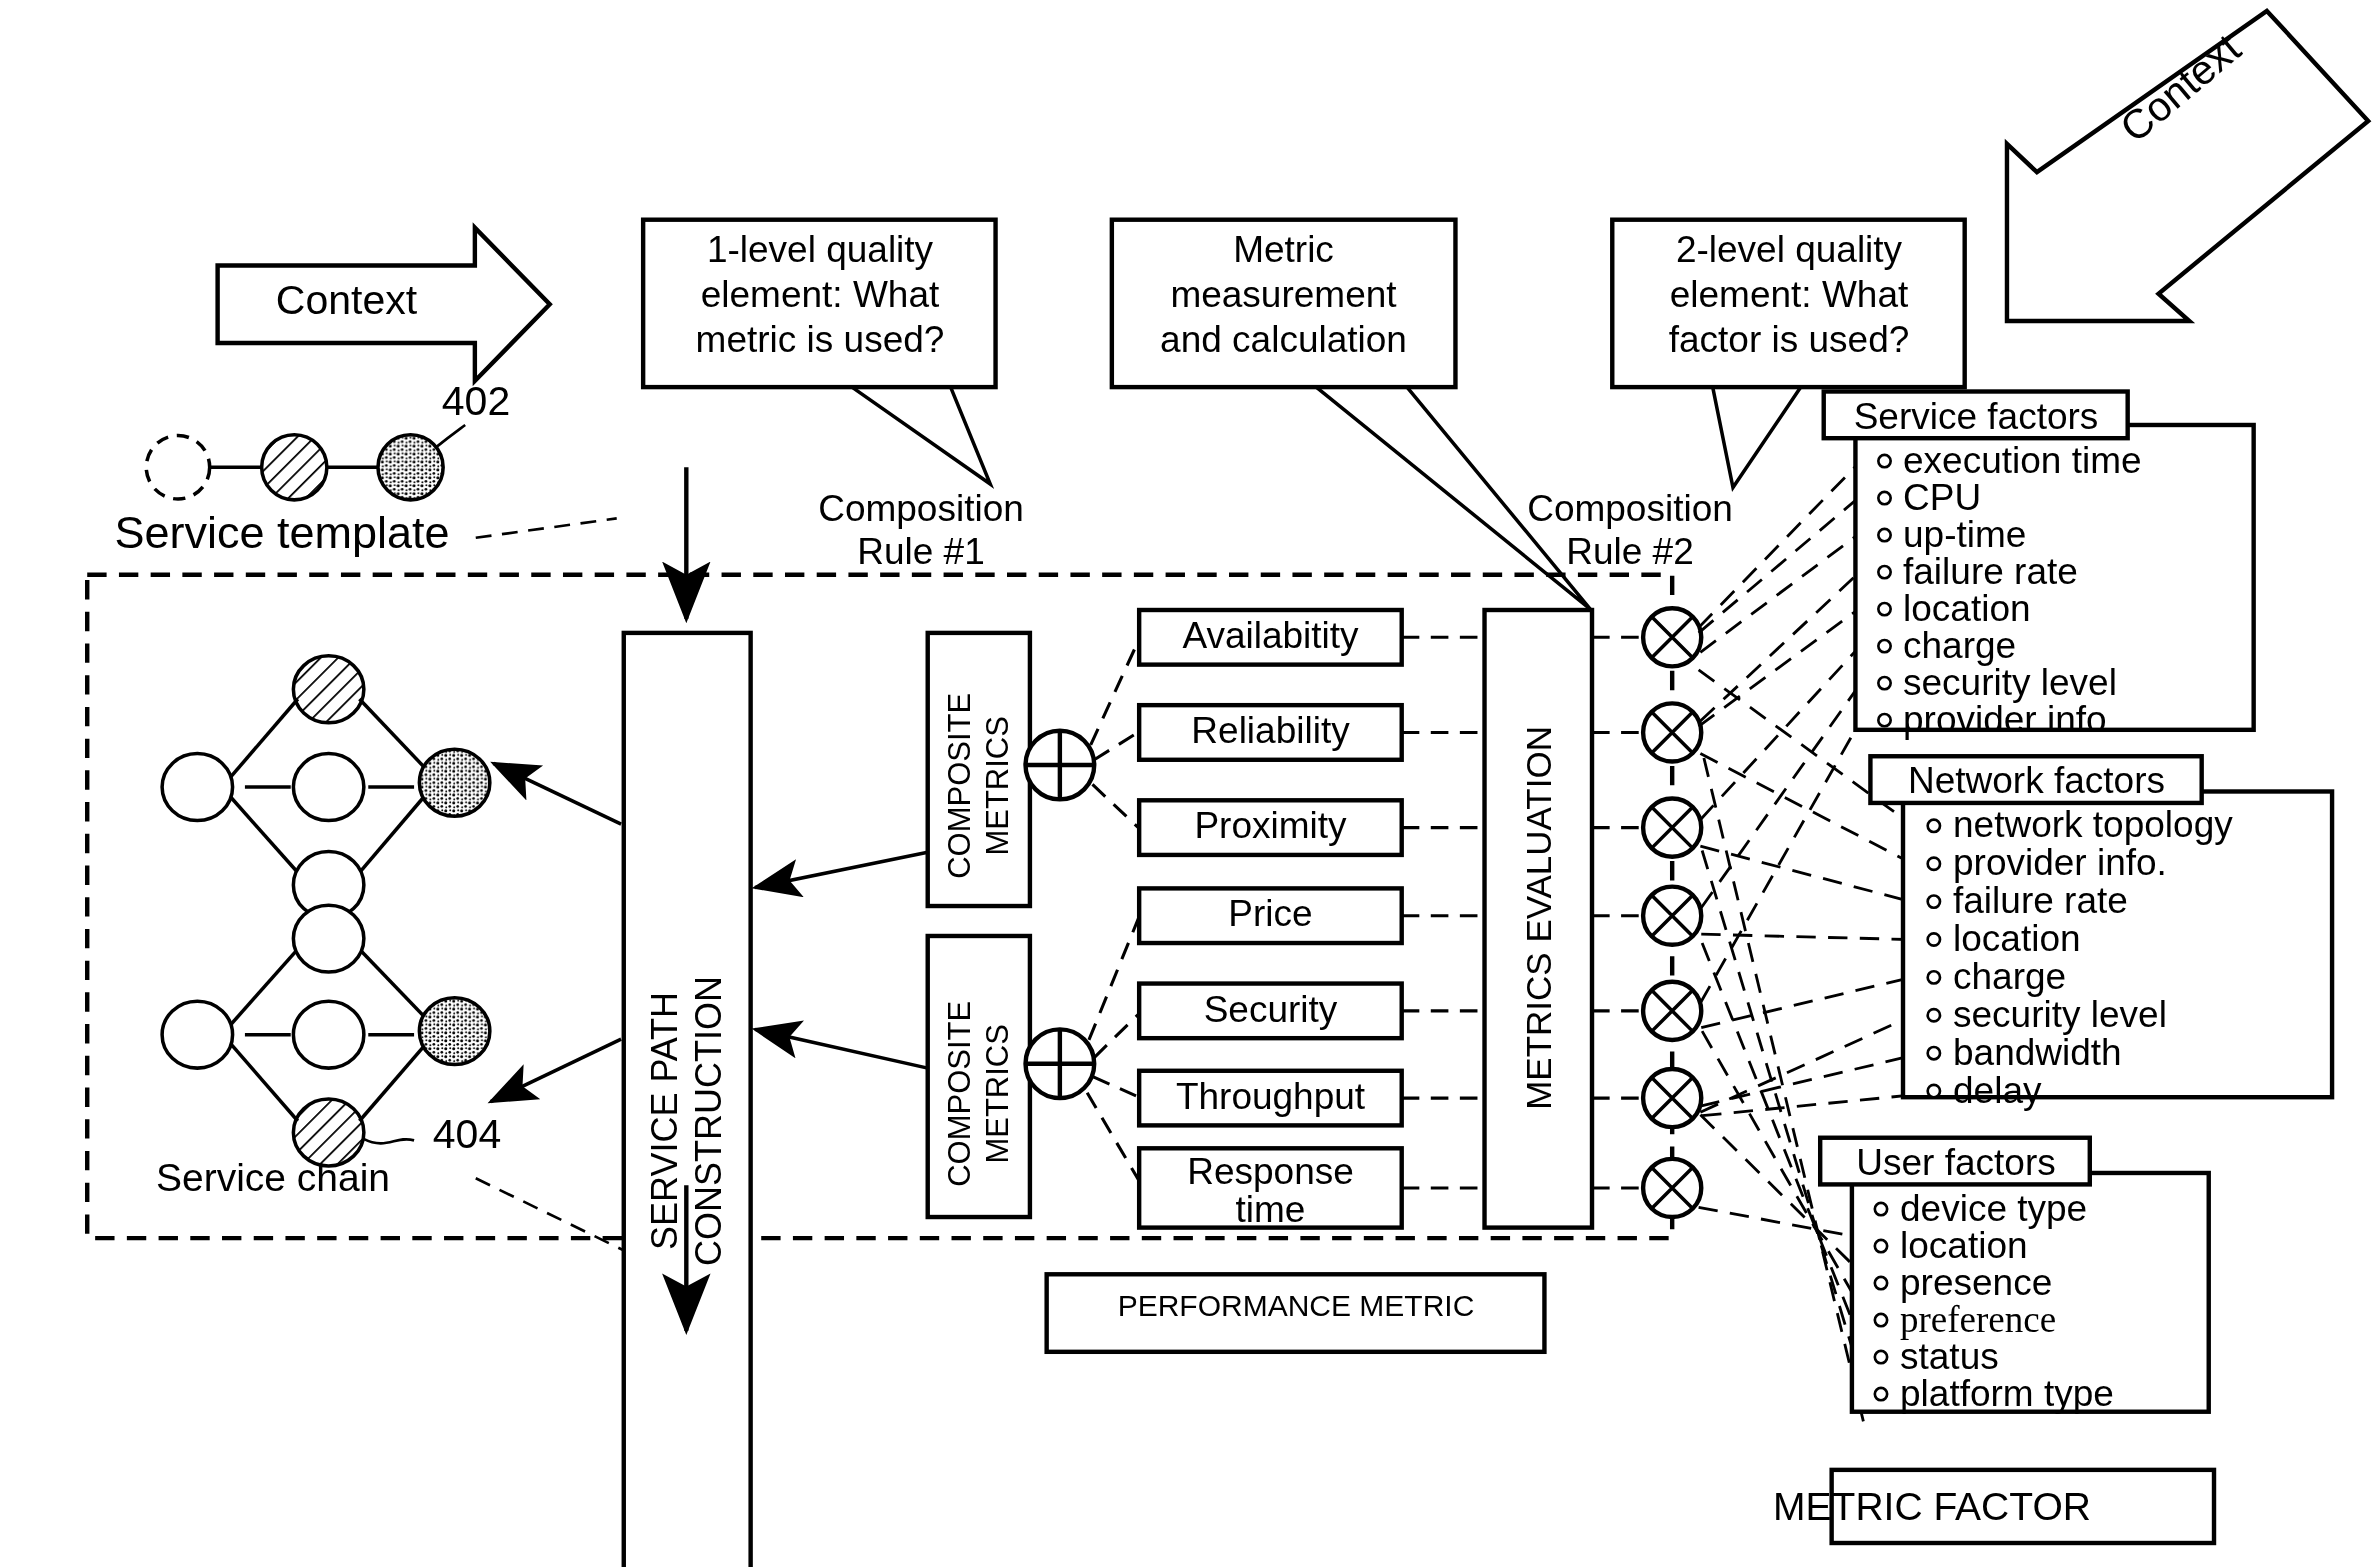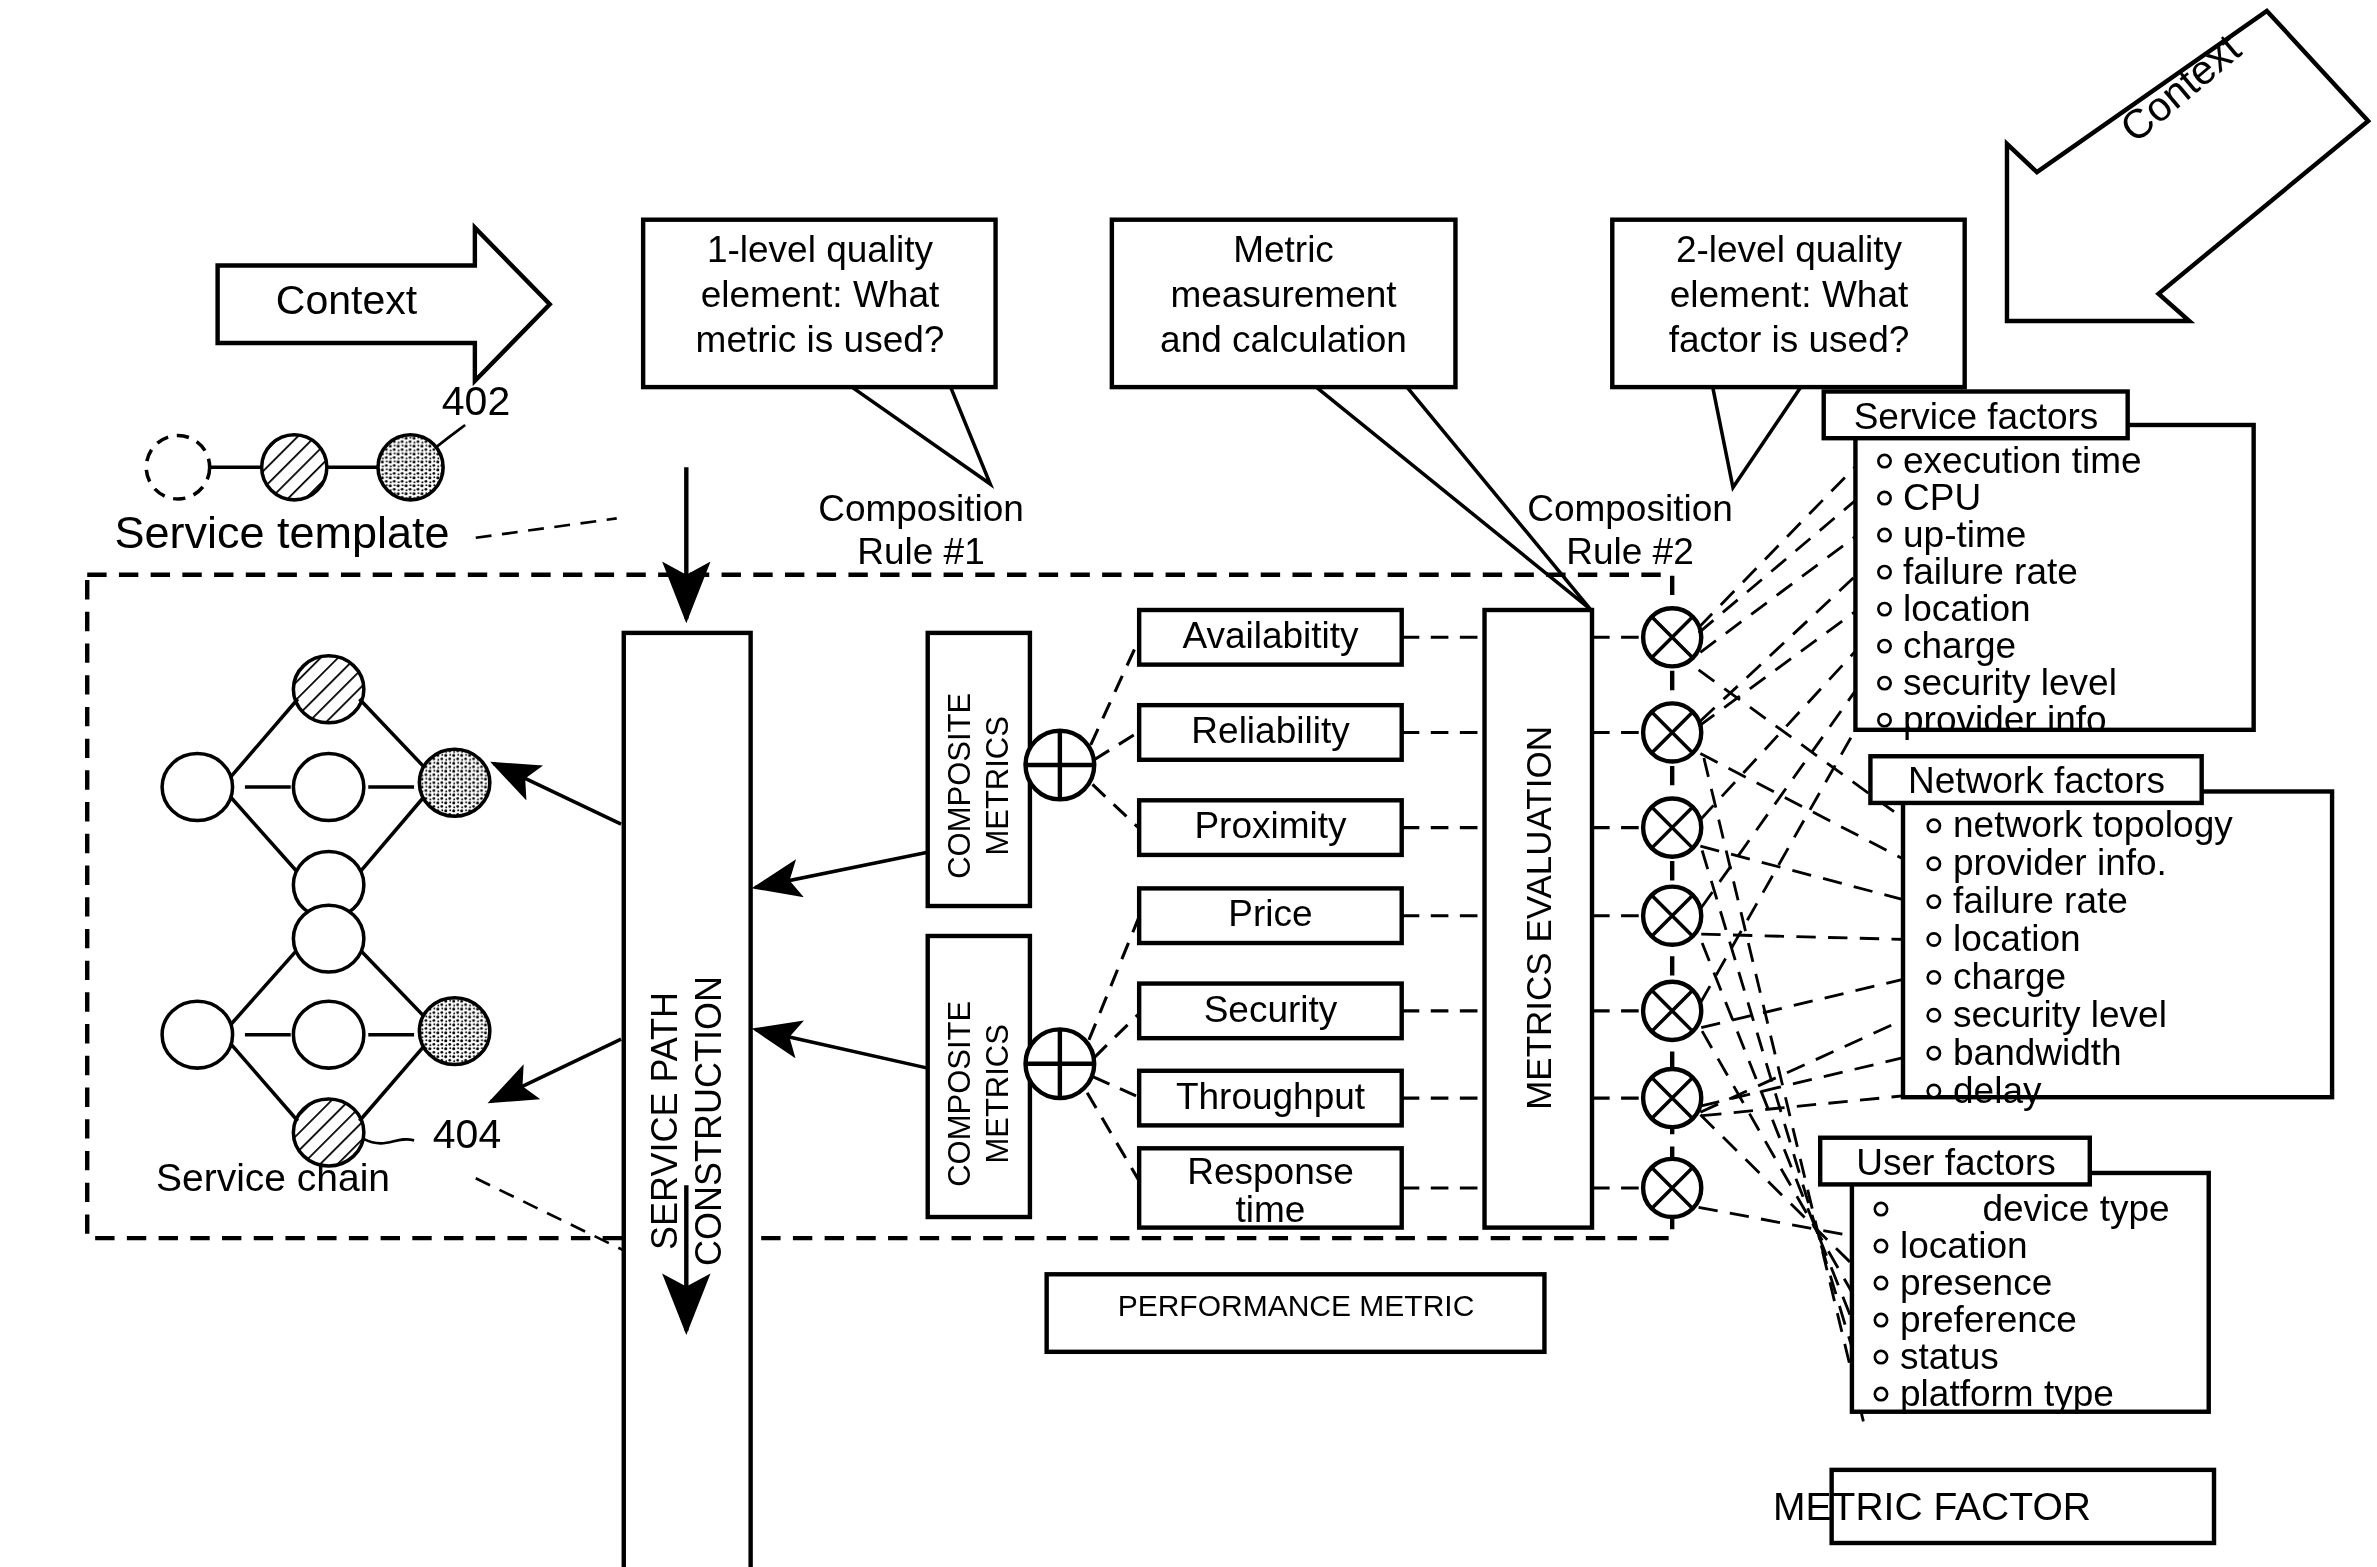--- a/index.html
+++ b/index.html
@@ -352,21 +352,21 @@
 <div class="lbl" style="left:1953px;top:805px;width:388px;font-size:37px;text-align:left;">network topology</div>
 <div class="lbl" style="left:1953px;top:843px;width:388px;font-size:37px;text-align:left;">provider info.</div>
 <div class="lbl" style="left:1953px;top:881px;width:388px;font-size:37px;text-align:left;">failure rate</div>
 <div class="lbl" style="left:1953px;top:919px;width:388px;font-size:37px;text-align:left;">location</div>
 <div class="lbl" style="left:1953px;top:957px;width:388px;font-size:37px;text-align:left;">charge</div>
 <div class="lbl" style="left:1953px;top:995px;width:388px;font-size:37px;text-align:left;">security level</div>
 <div class="lbl" style="left:1953px;top:1033px;width:388px;font-size:37px;text-align:left;">bandwidth</div>
 <div class="lbl" style="left:1953px;top:1071px;width:388px;font-size:37px;text-align:left;">delay</div>
 
 <div class="lbl" style="left:1821px;top:1143px;width:270px;font-size:37px;">User factors</div>
-<div class="lbl" style="left:1900px;top:1189px;width:352px;font-size:37px;text-align:center;">device type</div>
+<div class="lbl" style="left:1900px;top:1189px;width:352px;font-size:37px;text-align:left;">device type</div>
 <div class="lbl" style="left:1900px;top:1226px;width:352px;font-size:37px;text-align:left;">location</div>
 <div class="lbl" style="left:1900px;top:1263px;width:352px;font-size:37px;text-align:left;">presence</div>
-<div class="lbl" style="left:1900px;top:1300px;width:352px;font-size:37px;text-align:left;">preference</div>
+<div class="lbl" style="left:1900px;top:1300px;width:352px;font-size:37px;text-align:left;font-family:Liberation Serif, serif;">preference</div>
 <div class="lbl" style="left:1900px;top:1337px;width:352px;font-size:37px;text-align:left;">status</div>
 <div class="lbl" style="left:1900px;top:1374px;width:352px;font-size:37px;text-align:left;">platform type</div>
 
 </div>
 
 
 </body></html>

